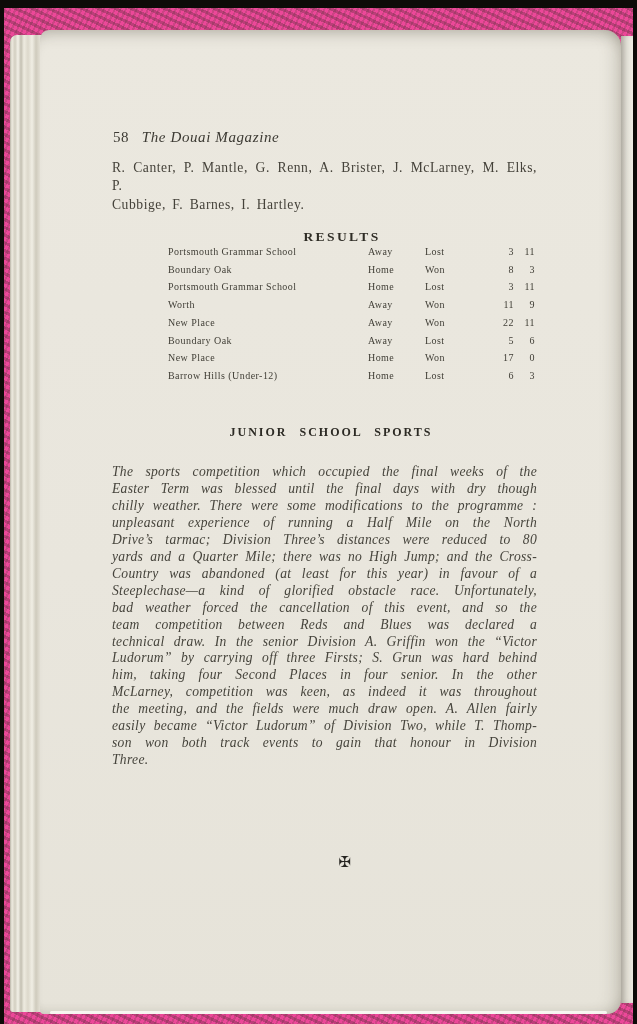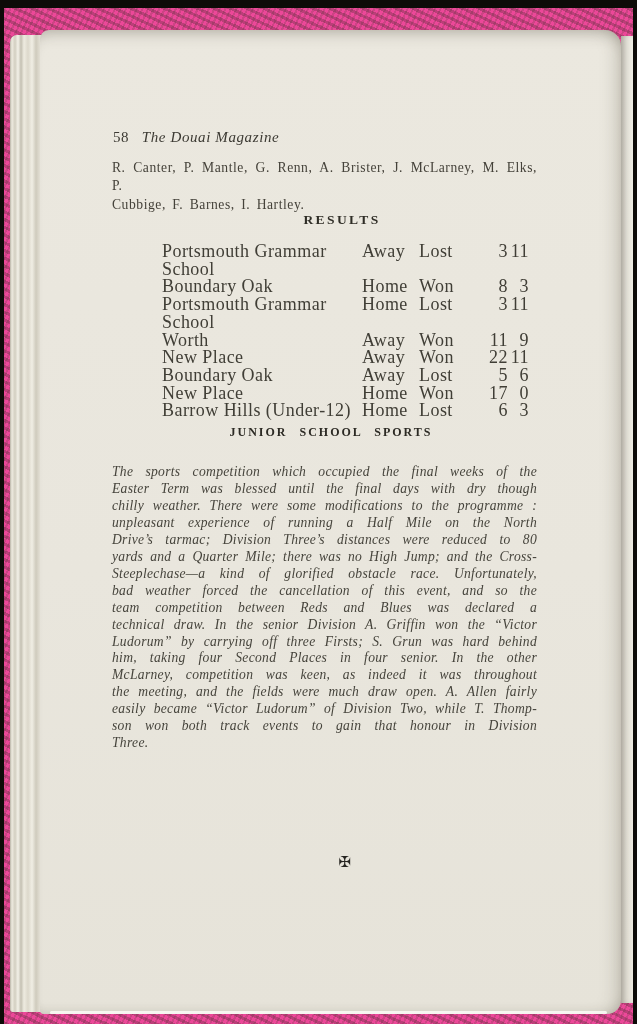--- a/index.html
+++ b/index.html
@@ -58,27 +58,27 @@
 
   .names{
     position:absolute;left:72px;top:129px;width:425px;
     font-size:13.6px;line-height:18.4px;color:#45423a;
     letter-spacing:.55px;word-spacing:2.5px;
   }
   .jline{text-align:justify;text-align-last:justify;}
   .jline.last{text-align-last:auto;}
 
   .results-head{
-    position:absolute;left:72px;top:182px;width:425px;padding-left:35px;
+    position:absolute;left:72px;top:199px;width:425px;padding-left:35px;
     text-align:center;font-size:13.5px;font-weight:bold;color:#2f2d26;
     letter-spacing:2.4px;
   }
   .results-table{
-    position:absolute;left:122px;top:213px;width:367px;
-    font-size:18px;color:#403e36;letter-spacing:.45px;
+    position:absolute;left:128px;top:213px;width:367px;
+    font-size:10px;color:#403e36;letter-spacing:.45px;
   }
   .rrow{
     display:grid;grid-template-columns:200px 57px 49px 40px 21px;
     line-height:17.7px;
   }
   .rrow .score{text-align:right;}
 
   .article-head{
     position:absolute;left:72px;top:395px;width:425px;padding-left:13px;
     text-align:center;font-size:12px;font-weight:bold;color:#2c2a24;
@@ -183,20 +183,21 @@
 
     <div class="article-head">JUNIOR SCHOOL SPORTS</div>
 
     <div class="article" id="article-lines">
         <div class="jline">The sports competition which occupied the final weeks of the</div>
         <div class="jline">Easter Term was blessed until the final days with dry though</div>
         <div class="jline">chilly weather.  There were some modifications to the programme :</div>
         <div class="jline">unpleasant experience of running a Half Mile on the North</div>
         <div class="jline">Drive’s tarmac; Division Three’s distances were reduced to 80</div>
         <div class="jline">yards and a Quarter Mile; there was no High Jump; and the Cross-</div>
+        <div class="jline">Country was abandoned (at least for this year) in favour of a</div>
         <div class="jline">Steeplechase—a kind of glorified obstacle race.  Unfortunately,</div>
         <div class="jline">bad weather forced the cancellation of this event, and so the</div>
         <div class="jline">team competition between Reds and Blues was declared a</div>
         <div class="jline">technical draw.  In the senior Division A. Griffin won the “Victor</div>
         <div class="jline">Ludorum” by carrying off three Firsts; S. Grun was hard behind</div>
         <div class="jline">him, taking four Second Places in four senior.  In the other</div>
         <div class="jline">McLarney, competition was keen, as indeed it was throughout</div>
         <div class="jline">the meeting, and the fields were much draw open.  A. Allen fairly</div>
         <div class="jline">easily became “Victor Ludorum” of Division Two, while T. Thomp-</div>
         <div class="jline">son won both track events to gain that honour in Division</div>

